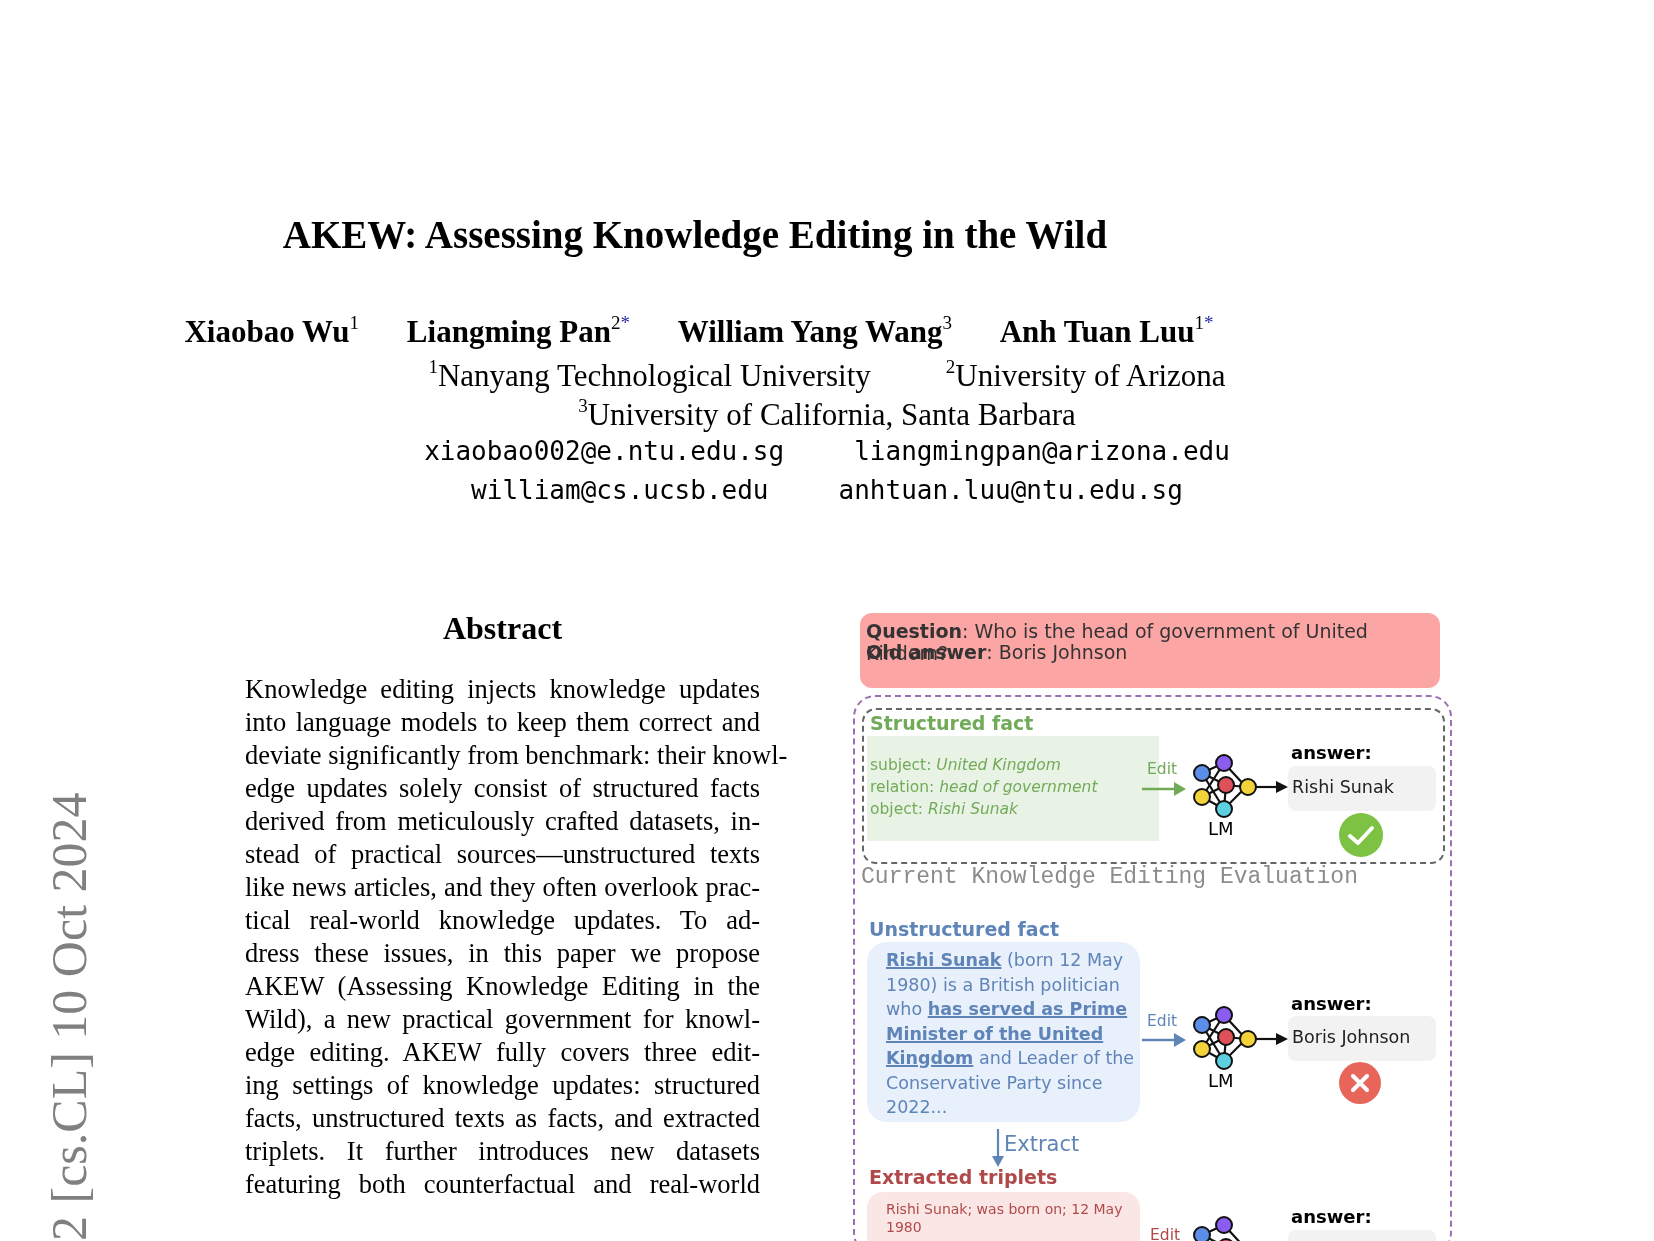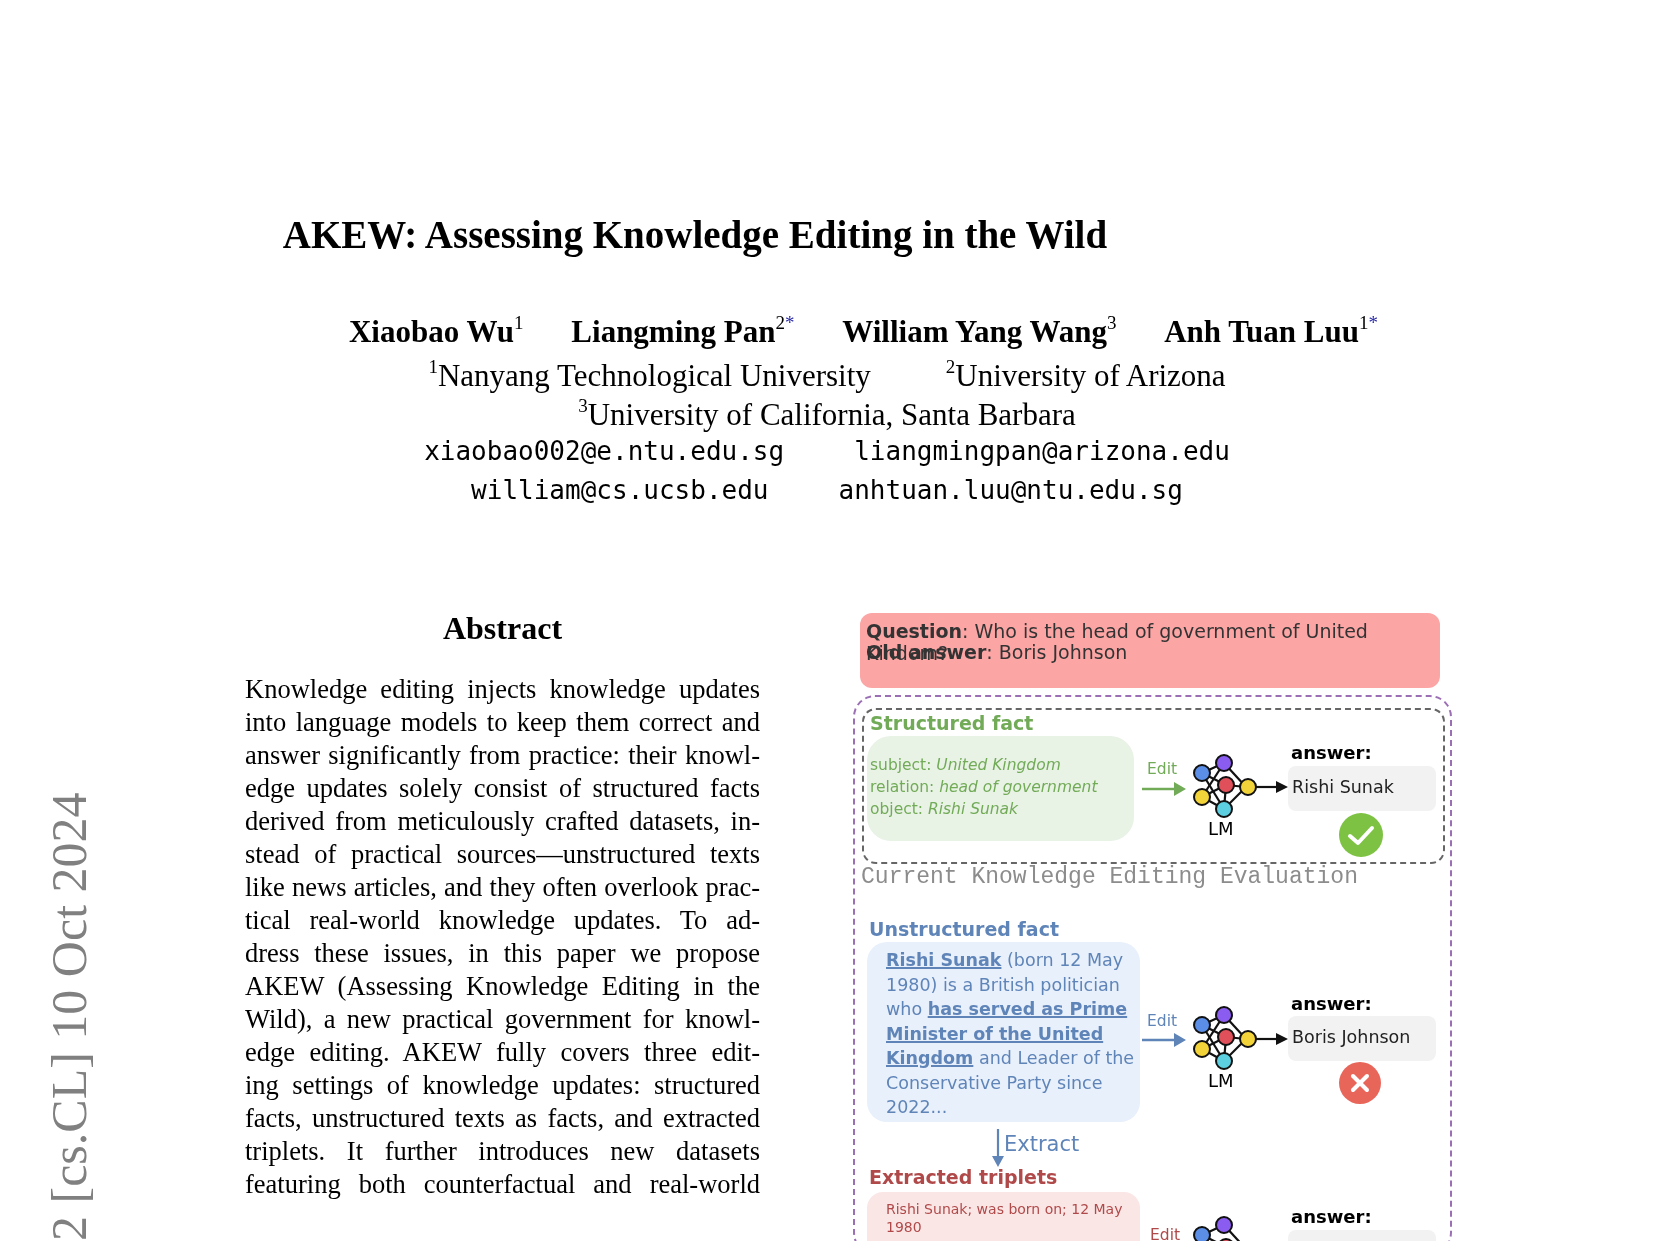--- a/index.html
+++ b/index.html
@@ -1,40 +1,40 @@
 <!DOCTYPE html>
 <html><head>
 <meta charset="utf-8">
 <style>
   html, body { margin:0; padding:0; }
   body { width:1654px; height:1241px; background:#ffffff; position:relative; overflow:hidden; font-family:"Liberation Serif", serif; color:#000; }
   .abs { position:absolute; }
   .title { left:0; width:1390px; top:212px; text-align:center; font-size:39px; font-weight:bold; }
-  .authors { left:0; width:1398px; top:314px; text-align:right; font-size:31px; font-weight:bold; white-space:nowrap; }
+  .authors { left:0; width:1398px; top:314px; text-align:center; font-size:31px; font-weight:bold; white-space:nowrap; }
   .authors .author { margin:0 20px; }
   .authors sup { font-size:19px; font-weight:normal; vertical-align:13px; line-height:0; }
   .authors sup .star { color:#2a2aa8; }
   .aff { left:0; width:1654px; text-align:center; font-size:31px; white-space:nowrap; }
   .aff sup { font-size:19px; vertical-align:13px; line-height:0; }
   .aff .gap { display:inline-block; width:75px; }
   .email { left:0; width:1654px; text-align:center; font-family:"DejaVu Sans Mono", monospace; font-size:26px; white-space:nowrap; letter-spacing:0px; }
   .email .gap { display:inline-block; width:70px; }
   .arxiv { left:40px; top:1241px; transform-origin:0 0; transform:rotate(-90deg); font-size:50px; color:#808080; white-space:nowrap; }
   .abstract-h { left:245px; width:515px; top:610px; text-align:center; font-size:32px; font-weight:bold; }
   .abstract { left:245px; width:515px; top:673px; font-size:26.5px; line-height:33px; text-align:justify; }
   .abstract .ln { display:block; text-align:justify; text-align-last:justify; white-space:nowrap; height:33px; }
 
   .fig { font-family:"DejaVu Sans", sans-serif; }
   .qbox { left:860px; top:613px; width:580px; height:75px; background:#fca5a5; border-radius:12px; font-size:19px; color:#333; }
   .qbox .row { position:absolute; left:6px; }
   .qbox b { font-weight:bold; }
   .purple { left:853px; top:695px; width:599px; height:560px; border:2.5px dashed #9b6fb4; border-radius:22px; box-sizing:border-box; }
   .gray { left:862px; top:708px; width:583px; height:156px; border:2.5px dashed #666; border-radius:14px; box-sizing:border-box; }
   .lbl-struct { left:870px; top:712px; font-size:19px; font-weight:bold; color:#72ab58; }
-  .gbox { left:867px; top:736px; width:267px; height:105px; background:#e8f2e5; border-radius:24px; }
+  .gbox { left:867px; top:736px; width:292px; height:105px; background:#e8f2e5; border-radius:0; }
   .gbox .l { position:absolute; left:3px; font-size:15.5px; color:#72ab58; white-space:nowrap; }
   .gbox i { font-style:italic; }
   .edit { font-size:15.5px; }
   .ans-lbl { font-size:18px; font-weight:bold; color:#000; }
   .ansbox { background:#f2f2f2; border-radius:8px; font-size:17.5px; color:#222; }
   .ansbox span { position:absolute; left:4px; }
   .cur-eval { left:818px; top:864px; width:583px; text-align:center; font-size:23px; color:#8c8c8c;font-family:Liberation Mono, monospace; }
   .lbl-unstruct { left:869px; top:918px; font-size:19px; font-weight:bold; color:#5f84b8; }
   .bbox { left:867px; top:942px; width:273px; height:180px; background:#e8f0fb; border-radius:20px; }
   .bbox .txt { position:absolute; left:19px; top:6px; width:250px; font-size:17.5px; line-height:24.5px; color:#5f84b8; }
@@ -69,21 +69,21 @@
 <div class="abs email" style="top:475px;">
   <span>william@cs.ucsb.edu</span><span class="gap"></span><span>anhtuan.luu@ntu.edu.sg</span>
 </div>
 
 <div class="abs arxiv">2   [cs.CL]  10 Oct 2024</div>
 
 <div class="abs abstract-h">Abstract</div>
 <div class="abs abstract">
   <span class="ln">Knowledge editing injects knowledge updates</span>
   <span class="ln">into language models to keep them correct and</span>
-  <span class="ln">answer significantly from practice: their knowl-</span>
+  <span class="ln">deviate significantly from benchmark: their knowl-</span>
   <span class="ln">edge updates solely consist of structured facts</span>
   <span class="ln">derived from meticulously crafted datasets, in-</span>
   <span class="ln">stead of practical sources—unstructured texts</span>
   <span class="ln">like news articles, and they often overlook prac-</span>
   <span class="ln">tical real-world knowledge updates.  To ad-</span>
   <span class="ln">dress these issues, in this paper we propose</span>
   <span class="ln">AKEW (Assessing Knowledge Editing in the</span>
   <span class="ln">Wild), a new practical government for knowl-</span>
   <span class="ln">edge editing.  AKEW fully covers three edit-</span>
   <span class="ln">ing settings of knowledge updates: structured</span>

